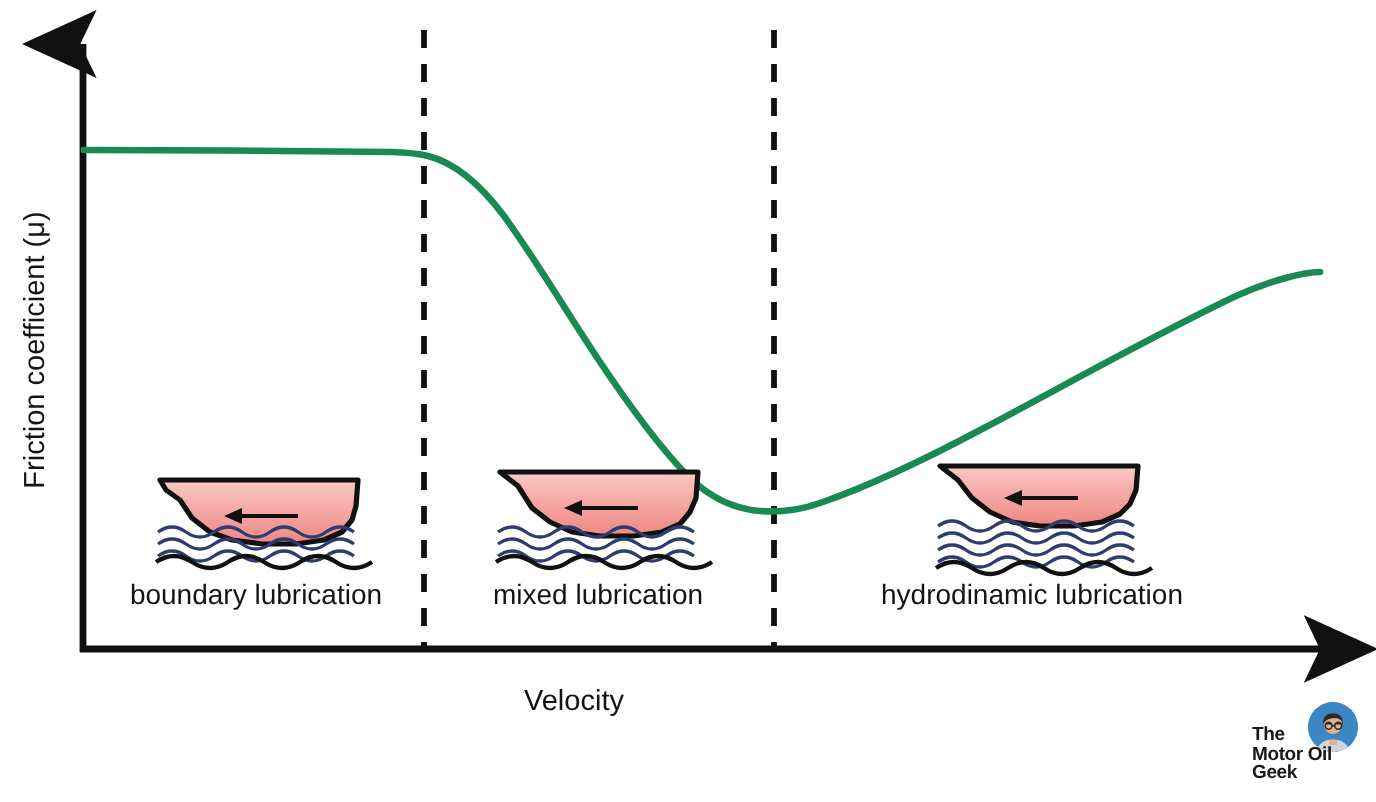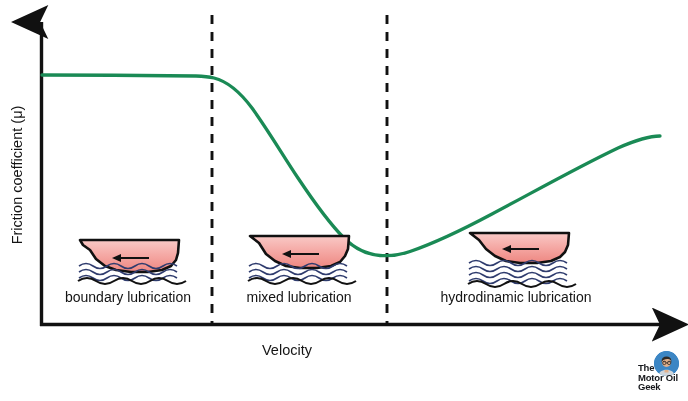--- a/index.html
+++ b/index.html
@@ -47,21 +47,21 @@
     right: 3px;
     top: 0;
     width: 25px;
     height: 25px;
     border-radius: 50%;
     overflow: hidden;
     background: #2f7fc4;
   }
   #brand-wordmark {
     position: absolute;
-    left: 12px;
+    left: 0;
     top: 12px;
     width: 46px;
     line-height: 9.5px;
   }
   .brand-line {
     display: block;
     font-family: "Liberation Sans", sans-serif;
     font-weight: bold;
     font-size: 9.5px;
     color: #16181c;

